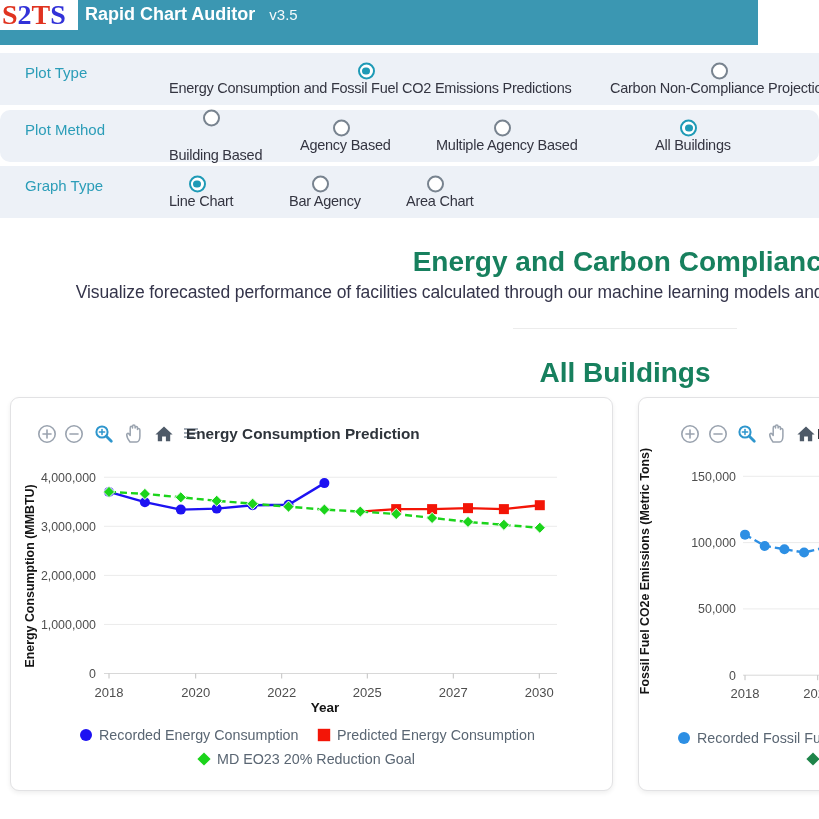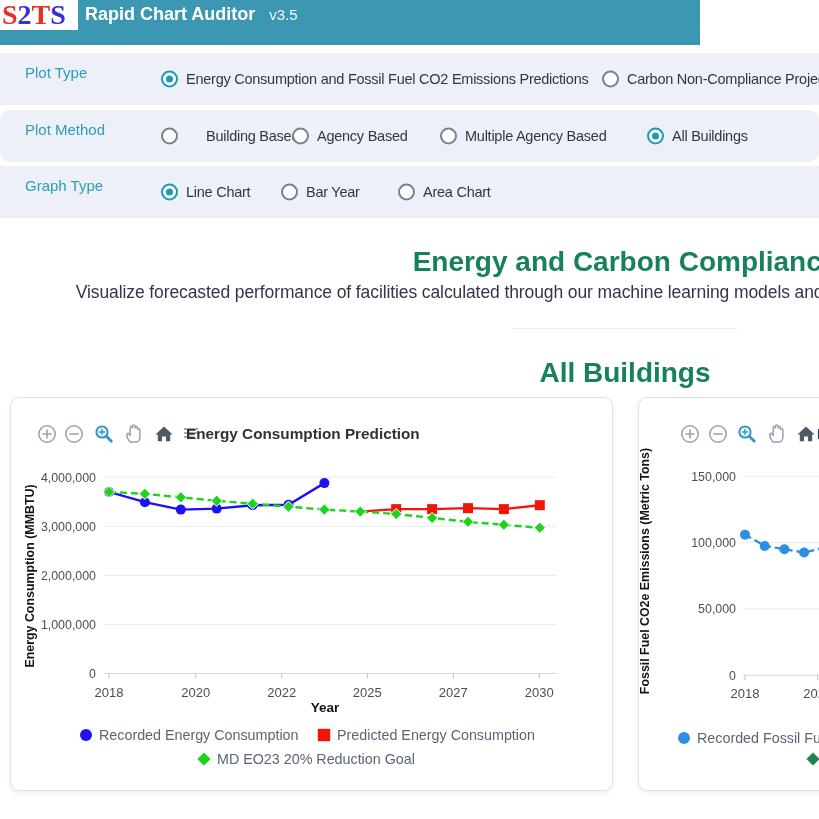--- a/index.html
+++ b/index.html
@@ -1,26 +1,26 @@
 <!DOCTYPE html>
 <html><head>
 <meta charset="utf-8">
 <style>
   * { margin:0; padding:0; box-sizing:border-box; }
   body { font-family:"Liberation Sans", sans-serif; background:#fff; }
   #page { position:relative; width:819px; height:819px; overflow:hidden; background:#fff; }
   
-  .app-header { position:absolute; left:0; top:0; width:700px; height:45px; }
+  .app-header { position:absolute; left:0; top:0; width:758px; height:45px; }
   .logo-box { position:absolute; left:0; top:0; width:78px; height:30px; background:#fff; font-family:"Liberation Serif", serif; font-weight:bold; font-size:28px; line-height:29px; padding-left:2px; }
   .app-title { position:absolute; left:85px; top:4px; color:#fff; font-size:18px; font-weight:bold; white-space:nowrap; }
   .app-version { font-weight:normal; font-size:15px; margin-left:14px; opacity:.95; }
   
   .ctrl-row { position:absolute; left:0; width:819px; height:52px; }
   .ctrl-label { position:absolute; left:25px; top:0; line-height:40px; font-size:15px; }
-  .opt { position:absolute; top:50%; transform:translateY(-50%); display:flex; white-space:nowrap; cursor:pointer; }
+  .opt { position:absolute; top:50%; transform:translateY(-50%); display:flex; align-items:center; white-space:nowrap; cursor:pointer;flex-direction:column; }
   .radio { width:17px; height:17px; border-radius:50%; border:2px solid #78838f; background:#fff; display:inline-block; position:relative; flex:none; }
   .radio.sel::after { content:""; position:absolute; left:2.6px; top:2.6px; right:2.6px; bottom:2.6px; border-radius:50%; }
   .opt-label { margin-left:8px; font-size:14.5px; letter-spacing:-0.25px; color:#343541; }
   
   .main-inner { position:absolute; left:0; top:0; width:1250px; height:819px; }
   .page-title { position:absolute; top:246px; left:0; width:1250px; text-align:center; font-size:28px; font-weight:bold; white-space:nowrap; }
   .page-subtitle { position:absolute; top:282px; left:0; width:1250px; text-align:center; font-size:17.5px; letter-spacing:-0.1px; color:#34344a; white-space:nowrap; }
   .divider { position:absolute; top:328px; left:513px; width:224px; border:none; border-top:1px solid #ececec; }
   .section-title { position:absolute; top:357px; left:0; width:1250px; text-align:center; font-size:28px; font-weight:bold; white-space:nowrap; }
   .card { position:absolute; top:397px; width:603px; height:394px; background:#fff; border:1px solid #e2e2e4; border-radius:9px; box-shadow:0 2px 5px rgba(0,0,0,0.07); }
@@ -49,38 +49,38 @@
       <div class="ctrl-row" style="top: 110px; background: rgb(237, 241, 247); border-radius: 10px;">
         <span class="ctrl-label" style="color: rgb(43, 157, 184);">Plot Method</span>
         <label class="opt" style="left: 161px; gap: 20px;">
           <span class="radio"></span>
           <span class="opt-label">Building Based</span>
         </label>
         <label class="opt" style="left: 292px;">
           <span class="radio"></span>
           <span class="opt-label">Agency Based</span>
         </label>
-        <label class="opt" style="left: 440px;">
+        <label class="opt" style="left: 428px;">
           <span class="radio"></span>
           <span class="opt-label">Multiple Agency Based</span>
         </label>
         <label class="opt" style="left: 647px;">
           <span class="radio sel" style="border-color: rgb(30, 154, 182);"></span>
           <span class="opt-label">All Buildings</span>
         </label>
       </div>
       <div class="ctrl-row" style="top: 166px; background: rgb(237, 241, 247); padding-left: 37px;">
         <span class="ctrl-label" style="color: rgb(43, 157, 184);">Graph Type</span>
         <label class="opt" style="left: 161px;">
           <span class="radio sel" style="border-color: rgb(30, 154, 182);"></span>
           <span class="opt-label">Line Chart</span>
         </label>
         <label class="opt" style="left: 281px;">
           <span class="radio"></span>
-          <span class="opt-label">Bar Year</span>
+          <span class="opt-label">Bar Agency</span>
         </label>
         <label class="opt" style="left: 398px;">
           <span class="radio"></span>
           <span class="opt-label">Area Chart</span>
         </label>
       </div>
     </div>
   <div class="main-inner">
     <h1 class="page-title" style="color: rgb(23, 128, 94);">Energy and Carbon Compliance</h1>
     <p class="page-subtitle">Visualize forecasted performance of facilities calculated through our machine learning models and compare them against state mandated goals.</p>

